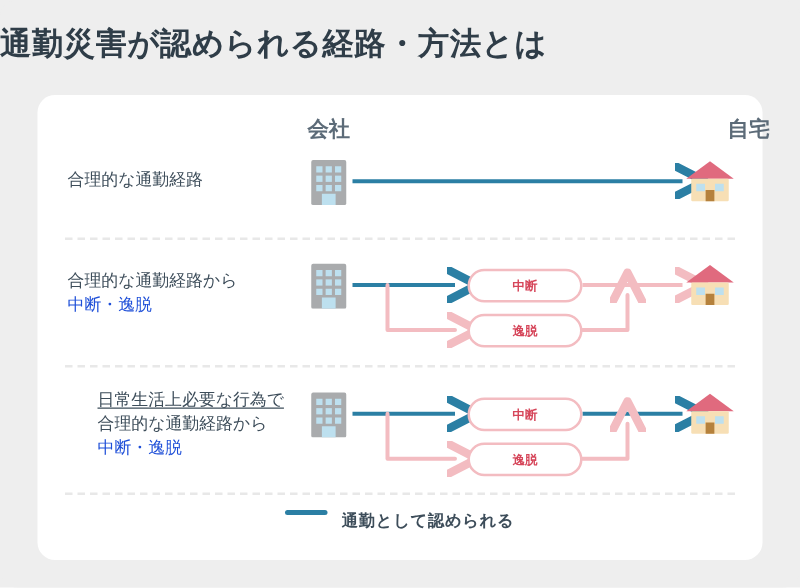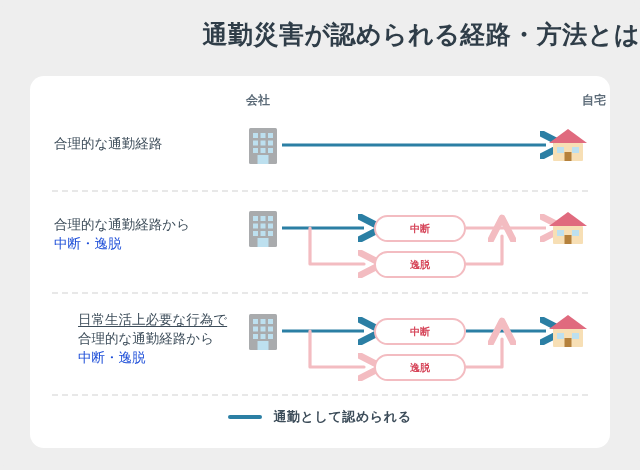--- a/index.html
+++ b/index.html
@@ -21,21 +21,21 @@
     border-radius: 14px;
     box-sizing: border-box;
   }
 
   
   .title {
     position: absolute;
     top: 18px;
     left: 0;
     width: 640px;
-    text-align: right;
+    text-align: left;
     font-size: 25px;
     font-weight: bold;
     color: #2f3d48;
     letter-spacing: 0.5px;
     white-space: nowrap;
   }
 
   
   .card {
     position: absolute;
@@ -44,21 +44,21 @@
     width: 580px;
     height: 372px;
     background: #ffffff;
     border-radius: 14px;
     box-sizing: border-box;
   }
 
   
   .endpoint-label {
     position: absolute;
-    font-size: 12px;
+    font-size: 17px;
     font-weight: bold;
     color: #5c6b78;
     white-space: nowrap;
   }
   .endpoint-label.company { left: 216px; top: 16px; }
   .endpoint-label.home    { left: 552px; top: 16px; }
 
   
   .row {
     position: absolute;
@@ -138,21 +138,21 @@
     left: 0;
     top: 332px;
     width: 580px;
     display: flex;
     justify-content: center;
     align-items: center;
     gap: 38px;
   }
   .legend-item {
     display: flex;
-    align-items: center;
+    align-items: flex-start;
     gap: 11px;
   }
   .legend-swatch {
     display: block;
     width: 34px;
     height: 4px;
     border-radius: 2px;
   }
   .legend-swatch.blue { background: #2b7fa4; }
   .legend-swatch.pink { background: #f3bcc1; }

